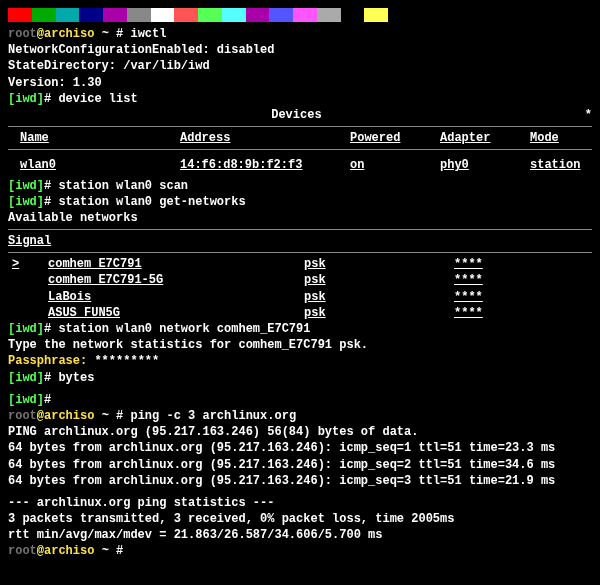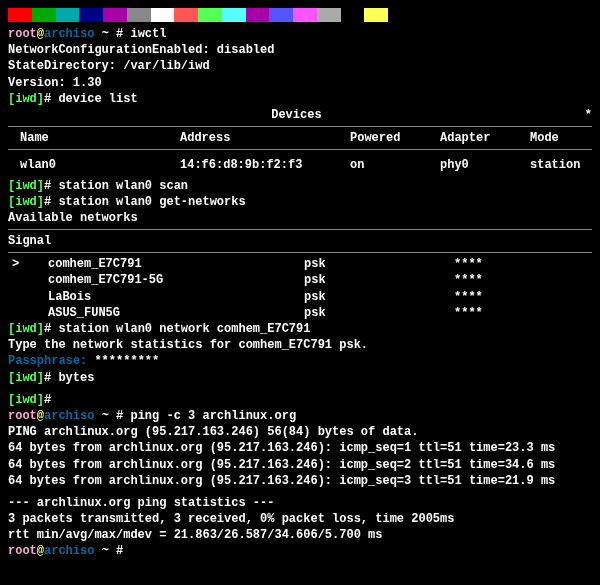--- a/index.html
+++ b/index.html
@@ -14,28 +14,28 @@
     box-sizing: border-box;
     font-weight: bold;
   }
   .colorbar {
     display: flex;
     height: 14px;
     margin-bottom: 4px;
     width: 380px;
   }
   .cb { flex: 1; }
-  .red { color: #f9a8d4; }
+  .red { color: #737373; }
   .green { color: #55ff55; }
-  .cyan { color: #0369a1; margin-top: 24px; }
+  .cyan { color: #fde047; margin-top: 24px; }
   .white { color: #fff; }
   .yellow { color: #ffff55; }
   .line { white-space: pre; }
   .hdr { display: flex; }
-  .col { display: inline-block; }
+  .col { display: inline-block; text-decoration: underline; }
   .rule { border-top: 1px solid #888; margin: 3px 0; }
 </style>
 </head>
 <body>
 
 <div class="colorbar">
     <div class="cb" style="background: rgb(255, 0, 0);"></div>
     <div class="cb" style="background: rgb(0, 170, 0);"></div>
     <div class="cb" style="background: rgb(0, 170, 170);"></div>
     <div class="cb" style="background: rgb(0, 0, 136);"></div>

